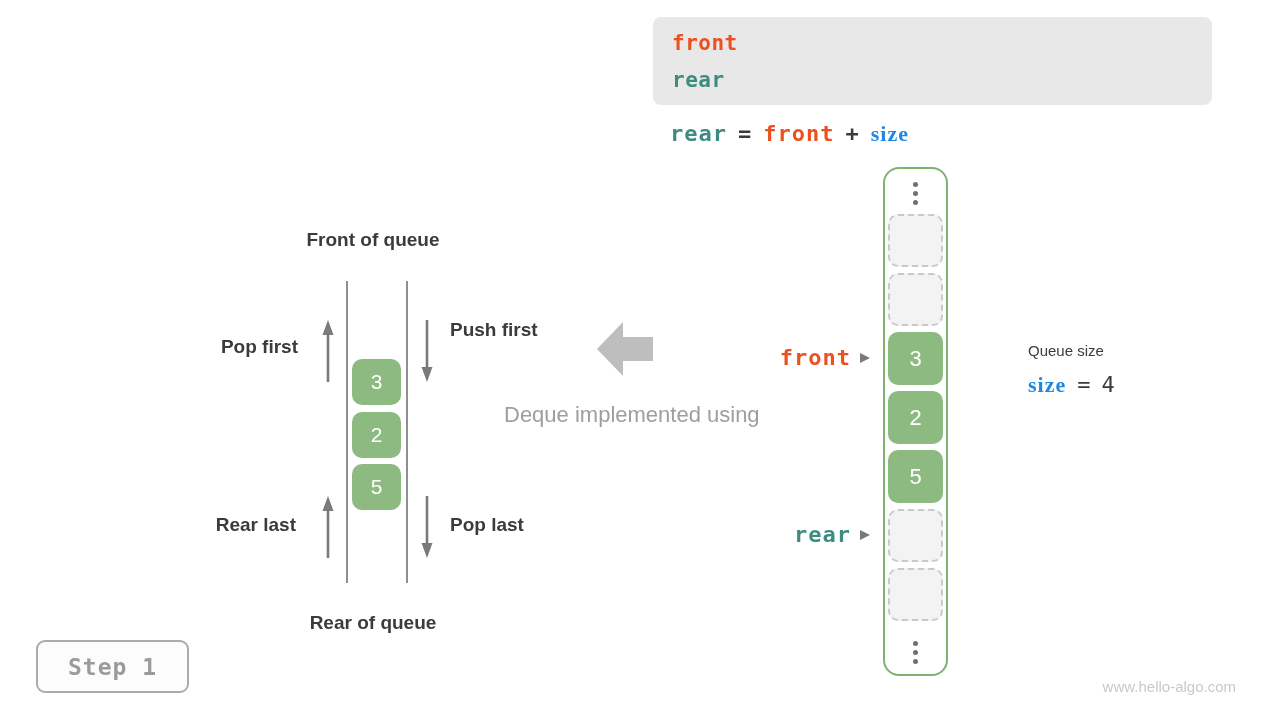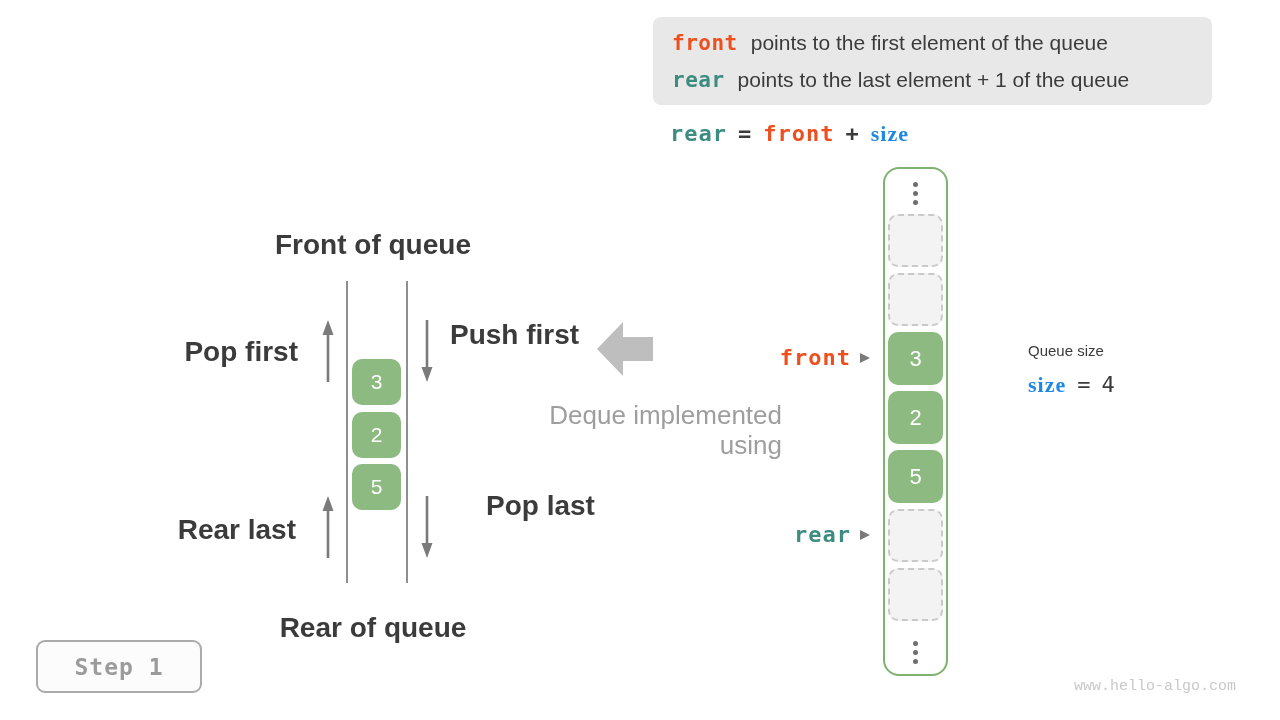--- a/index.html
+++ b/index.html
@@ -22,34 +22,34 @@
   .legend-line { height:37px; display:flex; align-items:center; gap:13px; font-size:21px; }
   .kw { font-family:"DejaVu Sans Mono", monospace; font-weight:bold; font-size:21px; letter-spacing:0.5px; }
 
   
   .formula {
     position:absolute; left:670px; top:121px; display:flex; gap:11px;
     font-family:"DejaVu Sans Mono", monospace; font-weight:bold; font-size:22px; letter-spacing:1px;
   }
 
   
-  .big-label { position:absolute; font-size:28px; font-weight:bold; color:var(--text_dark,#3B3B3B); white-space:nowrap; }
+  .big-label { position:absolute; font-size:19px; font-weight:bold; color:var(--text_dark,#3B3B3B); white-space:nowrap; }
   .centered200 { width:200px; text-align:center; }
   .vline { position:absolute; width:2px; background:#8F8F8F; top:281px; height:302px; }
   .qcell {
     position:absolute; left:352px; width:49px; height:46px; border-radius:10px;
     background:var(--green,#8CBA80); color:#ffffff; font-size:21px; font-weight:500;
     display:flex; align-items:center; justify-content:center;
   }
   .arrow-svg { position:absolute; }
 
   
   .caption {
-    position:absolute; left:482px; top:400px; width:300px; text-align:right;
-    font-size:26px; line-height:30px; color:var(--caption_gray,#9E9E9E);
+    position:absolute; left:504px; top:400px; width:300px; text-align:left;
+    font-size:22px; line-height:30px; color:var(--caption_gray,#9E9E9E);
   }
 
   
   .pointer { position:absolute; right:410px; display:flex; align-items:center; gap:9px; }
   .pointer .kw { font-size:22px; letter-spacing:1px; }
   .ptr-arrow {
     width:0; height:0; border-left:10px solid #7A7A7A;
     border-top:5.5px solid transparent; border-bottom:5.5px solid transparent;
   }
 
@@ -71,46 +71,44 @@
   }
 
   
   .queue-size { position:absolute; left:1028px; top:342px; }
   .qs-title { font-size:15px; }
   .qs-line { margin-top:13px; display:flex; gap:11px; font-family:"DejaVu Sans Mono", monospace; font-size:22px; }
   .qs-var { font-weight:bold; letter-spacing:1px; }
 
   
   .step-badge {
-    position:absolute; left:36px; top:640px; width:166px; height:53px;
+    position:absolute; left:36px; top:640px; width:153px; height:53px;
     border:2px solid #ABABAB; border-radius:9px; background:#FCFCFC; box-sizing:border-box;
     display:flex; align-items:center; justify-content:center;
     font-family:"DejaVu Sans Mono", monospace; font-weight:bold; font-size:23px;
     color:#9B9B9B; letter-spacing:1px;
   }
 
   
   .watermark {
     position:absolute; right:44px; top:678px;
-    font-family:Liberation Mono, monospace; font-size:15px; color:#C9C9C9;
+    font-family:Liberation Sans, sans-serif; font-size:15px; color:#C9C9C9;
   }
 </style>
 </head>
 <body>
 
 <div class="canvas">
 
   <div class="legend-box">
     <div class="legend-line">
       <span class="kw orange">front</span>
-      <span>points to the first element of the queue</span>
     </div>
     <div class="legend-line">
       <span class="kw teal">rear</span>
-      <span>points to the last element + 1 of the queue</span>
     </div>
   </div>
 
   <div class="formula">
     <span class="teal">rear</span>
     <span class="dark">=</span>
     <span class="orange">front</span>
     <span class="dark">+</span>
     <span class="blue">size</span>
   </div>
@@ -121,21 +119,21 @@
   <div class="vline" style="left:346px;"></div>
   <div class="vline" style="left:406px;"></div>
 
   <div class="qcell" style="top:359px;">3</div>
   <div class="qcell" style="top:412px;">2</div>
   <div class="qcell" style="top:464px;">5</div>
 
   <div class="big-label" style="right:982px; left:auto; top:336px; position:absolute;">Pop first</div>
   <div class="big-label" style="left:450px; top:319px;">Push first</div>
   <div class="big-label" style="right:984px; left:auto; top:514px; position:absolute;">Rear last</div>
-  <div class="big-label" style="left:450px; top:490px;margin-left:36px;">Pop last</div>
+  <div class="big-label" style="left:450px; top:514px;">Pop last</div>
 
   <svg class="arrow-svg" style="left:320px; top:320px;" width="16" height="62">
     <line x1="8" y1="12" x2="8" y2="62" stroke="#7A7A7A" stroke-width="2.6"></line>
     <polygon points="8,0 2.5,15 13.5,15" fill="#7A7A7A"></polygon>
   </svg>
   <svg class="arrow-svg" style="left:419px; top:320px;" width="16" height="62">
     <line x1="8" y1="0" x2="8" y2="50" stroke="#7A7A7A" stroke-width="2.6"></line>
     <polygon points="8,62 2.5,47 13.5,47" fill="#7A7A7A"></polygon>
   </svg>
   <svg class="arrow-svg" style="left:320px; top:496px;" width="16" height="62">

